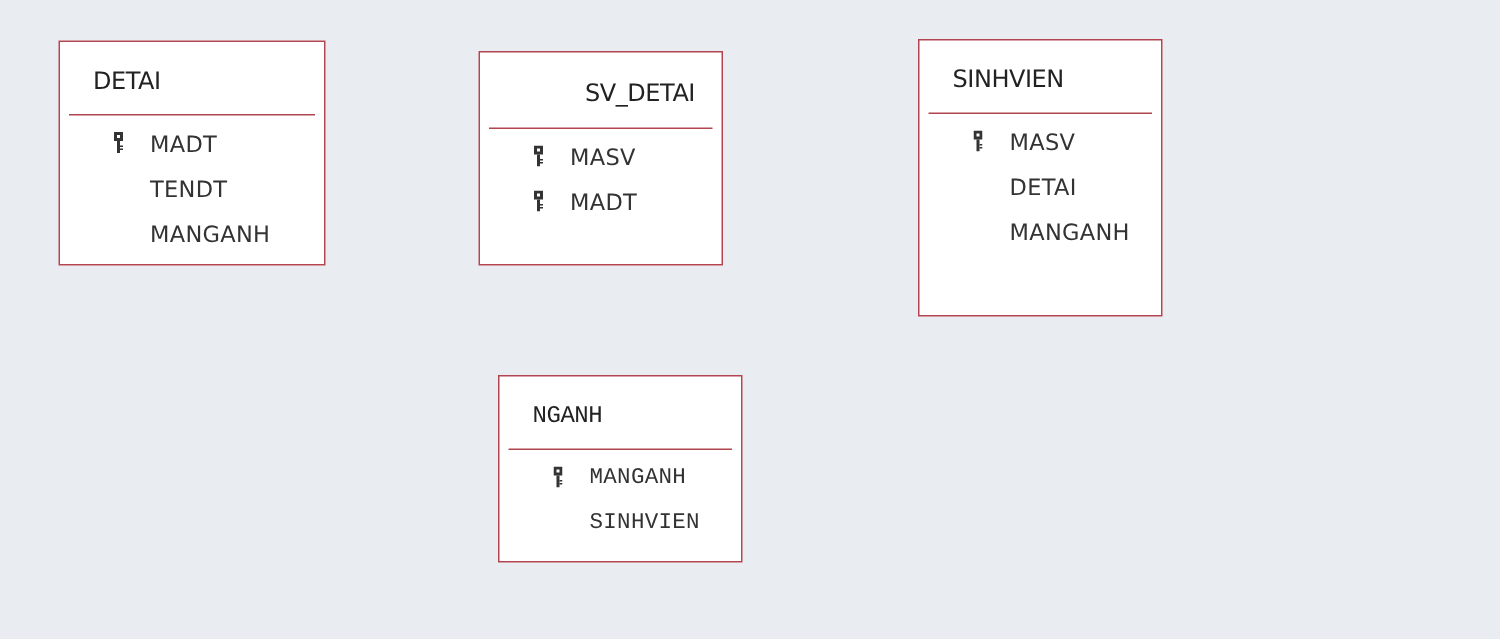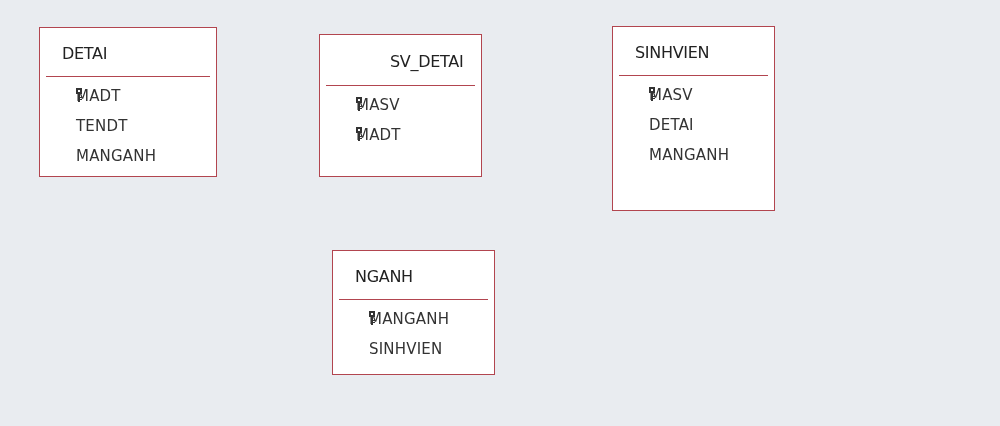--- a/index.html
+++ b/index.html
@@ -14,21 +14,21 @@
     .tbl-title {
       font-size:16px; color:#222; padding-left:22px; height:48px; line-height:52px;
       letter-spacing:-0.3px;
     }
     .tbl-sep {
       height:1px; background:#b2454f; margin:0 6px 0 6px;
     }
     .fields { padding-top:4px; }
     .field {
       position:relative; height:30px; line-height:30px; font-size:15px; color:#333;
-      padding-left:36px; white-space:nowrap; letter-spacing:0.2px;
+      padding-left:60px; white-space:nowrap; letter-spacing:0.2px;
     }
     .key {
       position:absolute; left:36px; top:7px; width:6px; height:14px;
     }
   </style>
 </head>
 <body>
 
 <svg width="0" height="0" style="position:absolute">
   <defs>
@@ -92,21 +92,21 @@
     </div>
     <div class="field">
       <span>DETAI</span>
     </div>
     <div class="field">
       <span>MANGANH</span>
     </div>
   </div>
 </div>
 
-<div class="tbl" style="left:332px;top:250px;width:163px;height:125px;">
+<div class="tbl" style="left:332px;top:250px;width:163px;height:125px;font-family:Liberation Mono, monospace;">
   <div class="tbl-title">NGANH</div>
   <div class="tbl-sep"></div>
   <div class="fields">
     <div class="field">
       <svg class="key">
           <use href="#keysym"></use>
         </svg>
       <span>MANGANH</span>
     </div>
     <div class="field">

